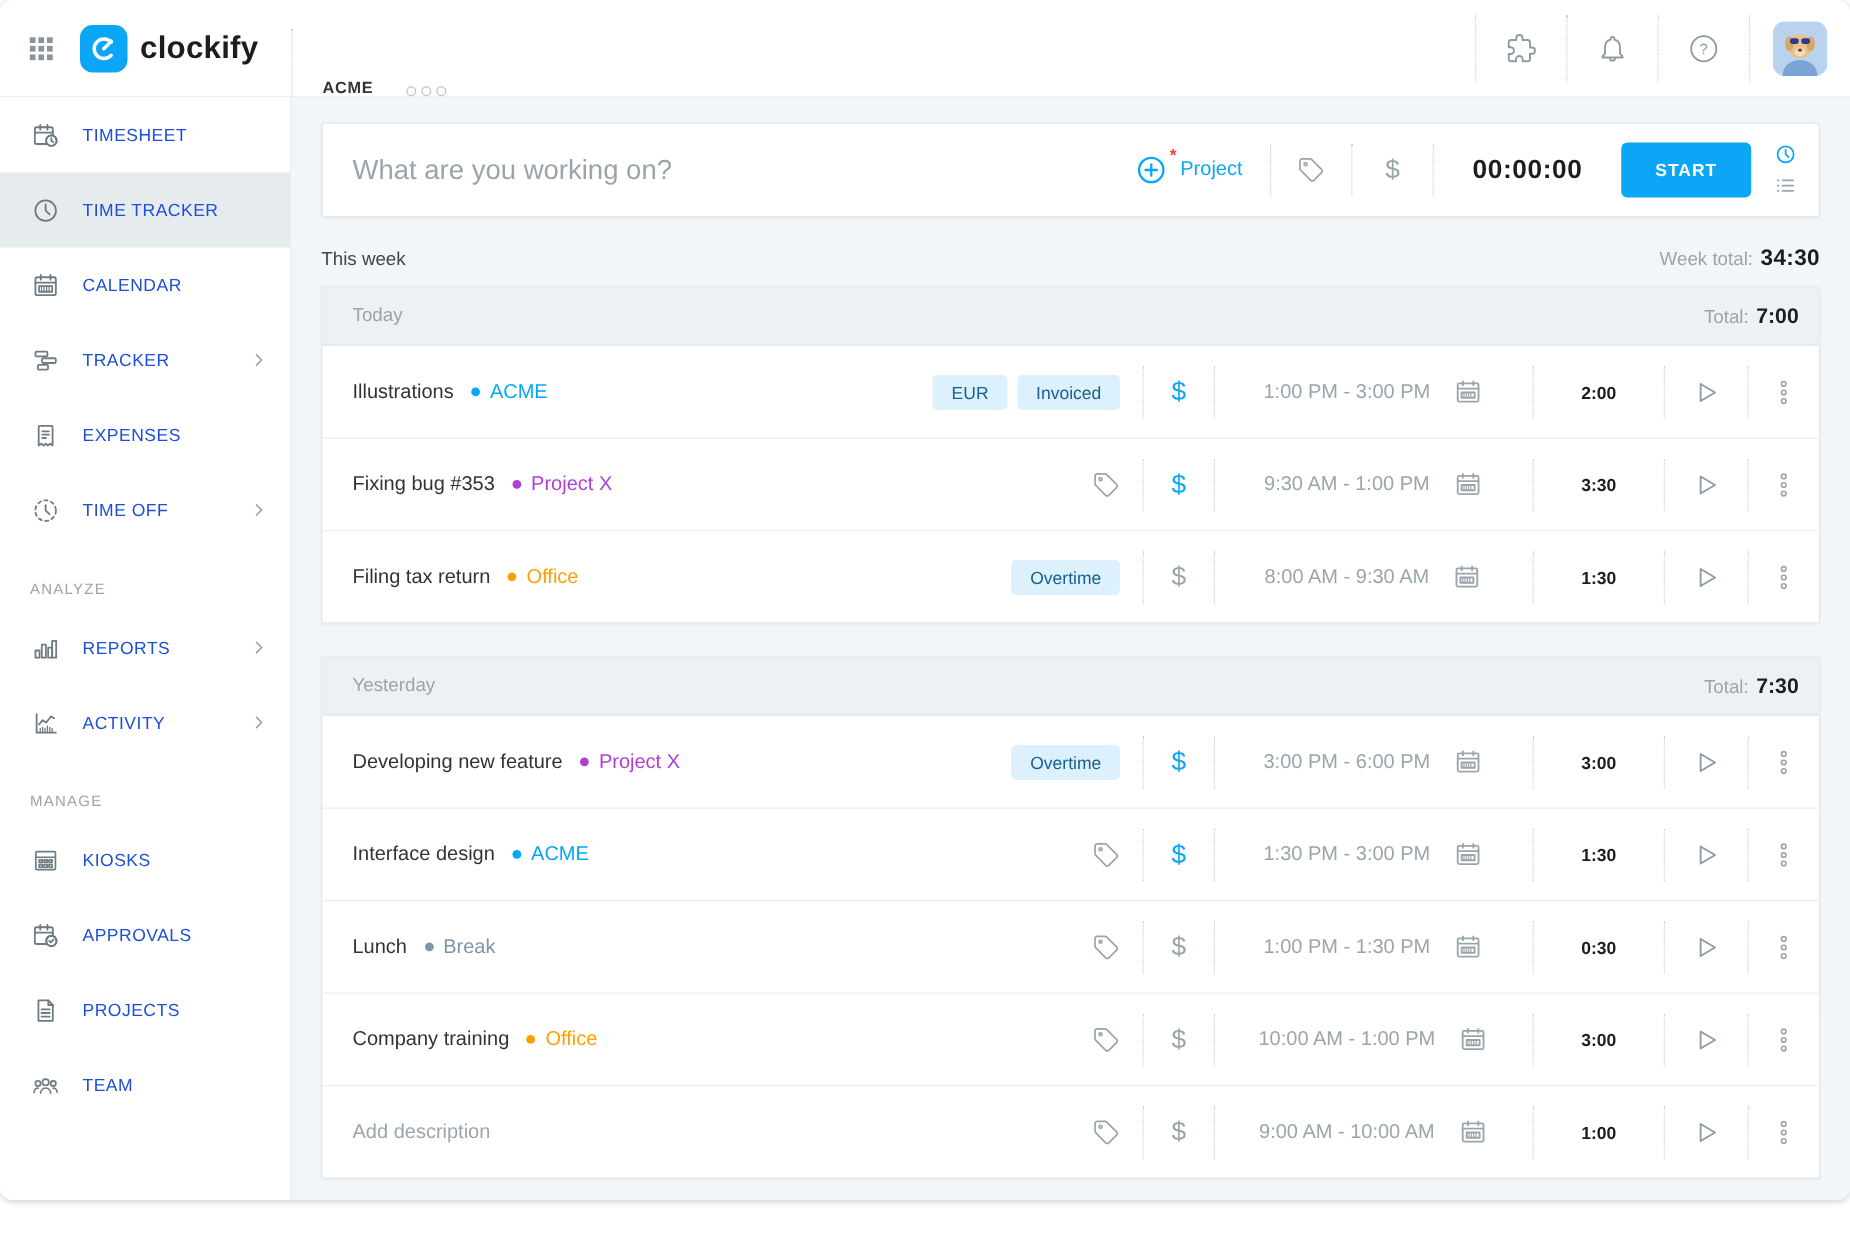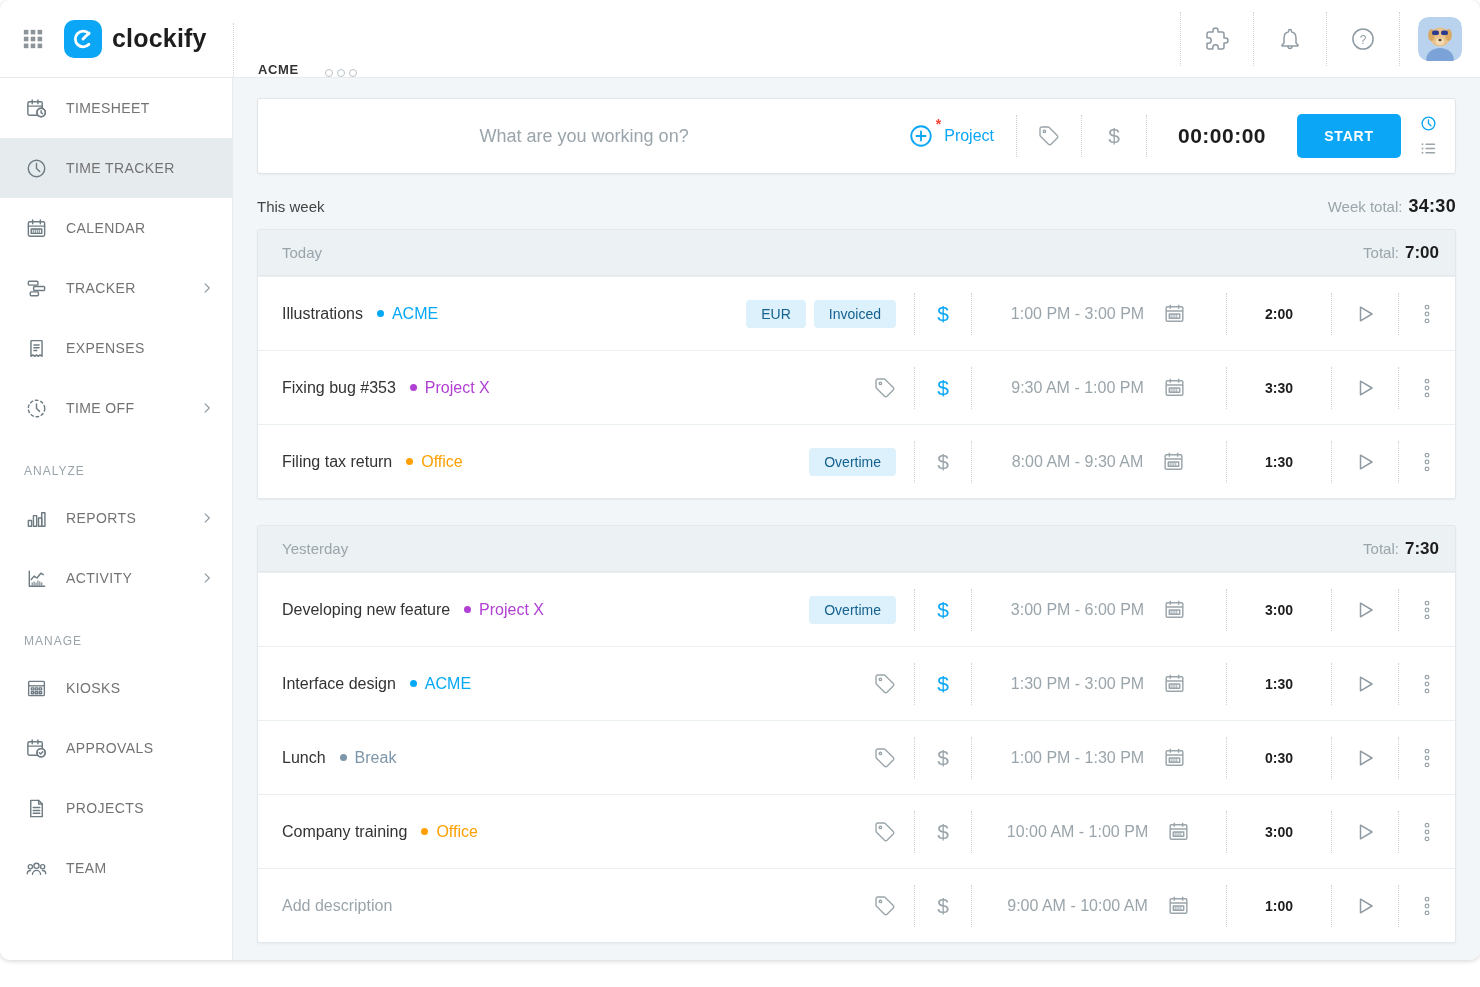--- a/index.html
+++ b/index.html
@@ -19,33 +19,33 @@
   .ws-menu { display:flex; gap:4px; margin-left:26px; cursor:pointer; }
   .ws-menu i { width:8px; height:8px; border:1.5px solid #B9C3C9; border-radius:50%; }
   .topbar-right { margin-left:auto; display:flex; align-items:center; height:100%; padding-right:18px; }
   .top-ic { width:72px; display:flex; align-items:center; justify-content:center; cursor:pointer; }
   .avatar { width:44px; height:44px; border-radius:10px; overflow:hidden; margin-left:18px; cursor:pointer; }
 
   
   .bodyrow { flex:1; display:flex; min-height:0; }
   .sidebar { width:233px; flex:none; background:#fff; border-right:1px solid #E8ECEF; }
   .sb-item { height:60px; display:flex; align-items:center; gap:18px; padding:0 16px 0 24px;
-             font-size:14px; color:#737373; letter-spacing:.4px; cursor:pointer; }
+             font-size:14px; color:#1d4ed8; letter-spacing:.4px; cursor:pointer; }
   .sb-item.active { background:#E6EBEE; }
   .sb-icon { width:24px; height:24px; flex:none; display:flex; align-items:center; justify-content:center; }
   .sb-chev { margin-left:auto; display:flex; }
   .sb-section { margin-top:16px; height:34px; display:flex; align-items:center; padding-left:24px;
                 font-size:12px; color:#9AA5AB; letter-spacing:1px; }
 
   
   .main { flex:1; background:#F2F6F8; padding:20px 24px 0; overflow:hidden; }
 
   .tracker { background:#fff; border:1px solid #DFE5E9; border-radius:3px; height:76px;
              display:flex; align-items:center; padding:0 10px 0 24px; box-shadow:0 1px 2px rgba(0,0,0,.04); }
-  .tracker input { flex:1; border:none; outline:none; font-size:18px; color:#333; font-family:inherit; background:transparent;text-align:center; }
+  .tracker input { flex:1; border:none; outline:none; font-size:22px; color:#333; font-family:inherit; background:transparent; }
   .tracker input::placeholder { color:#9AA5AB; }
   .proj-btn { display:flex; align-items:center; gap:10px; color:#0BA6F5; font-size:16px; cursor:pointer; padding:0 22px; position:relative; }
   .plus-wrap { position:relative; width:26px; height:26px; }
   .plus-wrap .ast { position:absolute; top:-7px; right:-7px; color:#F44336; font-size:14px; font-weight:bold; }
   .vdot { height:42px; border-left:1px dotted #C9D2D8; }
   .trk-cell { width:64px; display:flex; align-items:center; justify-content:center; cursor:pointer; }
   .dollar { font-size:21px; color:#9AA5AB; font-weight:400; }
   .dollar.billable { color:#0BA6F5; }
   .timer { width:150px; text-align:center; font-size:21px; font-weight:bold; color:#1d1d1d; letter-spacing:.5px; }
   .start-btn { width:104px; height:44px; background:#0BA6F5; border:none; border-radius:5px; color:#fff;

